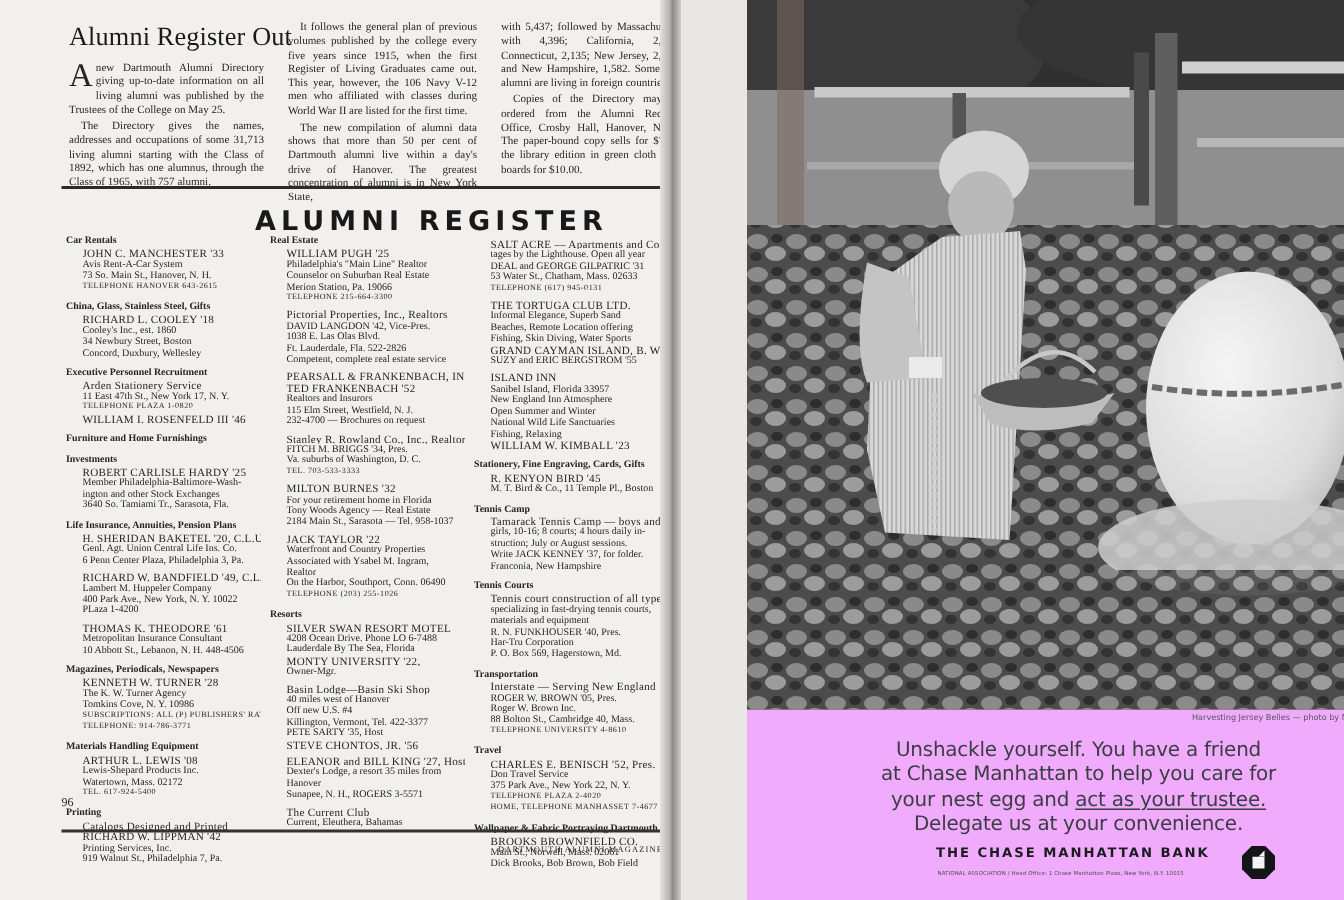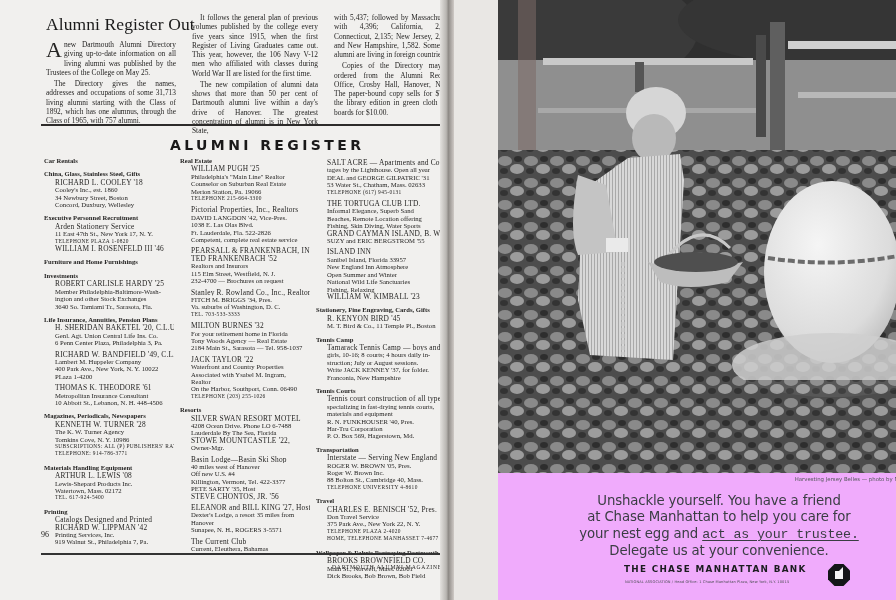--- a/index.html
+++ b/index.html
@@ -31,21 +31,21 @@
   .col.c3 { left: 290px; top: 3px; width: 120px; }
   .dropcap { float: left; font-size: 22px; line-height: 18px; margin: 1px 2px 0 0; }
   .col p.no-indent { text-indent: 0; }
 
   .rule-top {
     position: absolute; left: 41px; top: 124px; width: 405px; height: 2px; background: #2d2b2a;
   }
   .register-title {
     position: absolute; left: 170px; top: 137px;
     font-family: "DejaVu Sans", "Liberation Sans", sans-serif; font-weight: bold;
-    font-size: 14px; letter-spacing: 3.4px; color: #1a1919;
+    font-size: 18px; letter-spacing: 3.4px; color: #1a1919;
   }
 
   .reg-col { position: absolute; font-size: 6.7px; line-height: 7.4px; color: #262524; }
   .reg-col.r1 { left: 44px; top: 157px; width: 130px; }
   .reg-col.r2 { left: 180px; top: 157px; width: 130px; }
   .reg-col.r3 { left: 316px; top: 159px; width: 128px; }
   .reg-section { margin-bottom: 6px; }
   .reg-heading { font-weight: bold; font-size: 6.6px; margin-bottom: 1px; }
   .reg-entry { padding-left: 11px; margin-bottom: 4px; }
   .reg-entry div { white-space: nowrap; overflow: hidden; }
@@ -74,21 +74,21 @@
   .photo-caption {
     position: absolute; right: 16px; top: 476px;
     font-family: "DejaVu Sans", "Liberation Sans", sans-serif; font-size: 5.4px; color: #55585c;
   }
   .ad-copy {
     position: absolute; left: 0; top: 493px; width: 442px; text-align: center;
     font-family: "DejaVu Sans", "Liberation Sans", sans-serif;
     font-size: 13.3px; line-height: 16.4px; color: #3a3d43; font-weight: normal; letter-spacing: -0.15px;
   }
   .ad-copy .line { display: block; }
-  .ad-copy .underline { text-decoration: underline; text-decoration-thickness: 0.8px; text-underline-offset: 2px; font-family: Liberation Mono, monospace; }
+  .ad-copy .underline { text-decoration: underline; text-decoration-thickness: 0.8px; text-underline-offset: 2px; }
   .bank-name {
     position: absolute; left: 126px; top: 564px;
     font-family: "DejaVu Sans", "Liberation Sans", sans-serif; font-weight: bold;
     font-size: 8.8px; letter-spacing: 1.3px; color: #1b1c1f;
   }
   .bank-address {
     position: absolute; left: 127px; top: 580px;
     font-family: "DejaVu Sans", "Liberation Sans", sans-serif; font-size: 3.6px; color: #4a4d52; letter-spacing: 0.1px;
   }
   .bank-logo { position: absolute; left: 330px; top: 564px; width: 22px; height: 22px; }
@@ -112,20 +112,26 @@
       <p>Copies of the Directory may be ordered from the Alumni Records Office, Crosby Hall, Hanover, N. H. The paper-bound copy sells for $7.50, the library edition in green cloth over boards for $10.00.</p>
     </div>
   </div>
 
   <div class="rule-top"></div>
   <h2 class="register-title">ALUMNI REGISTER</h2>
 
   <div class="reg-col r1">
       <div class="reg-section">
         <div class="reg-heading">Car Rentals</div>
+        <div class="reg-entry">
+          <div class="name">JOHN C. MANCHESTER '33</div>
+          <div class="">Avis Rent-A-Car System</div>
+          <div class="">73 So. Main St., Hanover, N. H.</div>
+          <div class="smallcaps">TELEPHONE HANOVER 643-2615</div>
+        </div>
       </div>
       <div class="reg-section">
         <div class="reg-heading">China, Glass, Stainless Steel, Gifts</div>
         <div class="reg-entry">
           <div class="name">RICHARD L. COOLEY '18</div>
           <div class="">Cooley's Inc., est. 1860</div>
           <div class="">34 Newbury Street, Boston</div>
           <div class="">Concord, Duxbury, Wellesley</div>
         </div>
       </div>
@@ -242,21 +248,21 @@
           <div class="">On the Harbor, Southport, Conn. 06490</div>
           <div class="smallcaps">TELEPHONE (203) 255-1026</div>
         </div>
       </div>
       <div class="reg-section">
         <div class="reg-heading">Resorts</div>
         <div class="reg-entry">
           <div class="name">SILVER SWAN RESORT MOTEL</div>
           <div class="">4208 Ocean Drive. Phone LO 6-7488</div>
           <div class="">Lauderdale By The Sea, Florida</div>
-          <div class="name">STOWE MOUNTCASTLE '22,</div>
+          <div class="name">MONTY UNIVERSITY '22,</div>
           <div class="">Owner-Mgr.</div>
         </div>
         <div class="reg-entry">
           <div class="name">Basin Lodge—Basin Ski Shop</div>
           <div class="">40 miles west of Hanover</div>
           <div class="">Off new U.S. #4</div>
           <div class="">Killington, Vermont, Tel. 422-3377</div>
           <div class="">PETE SARTY '35, Host</div>
           <div class="name">STEVE CHONTOS, JR. '56</div>
         </div>

